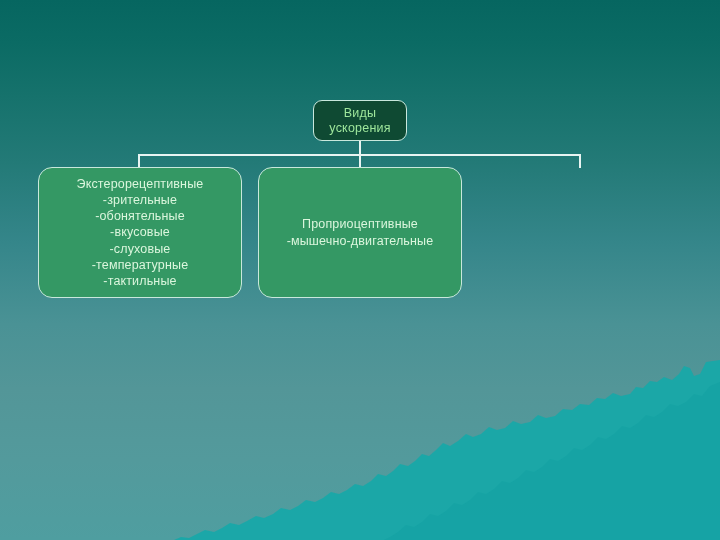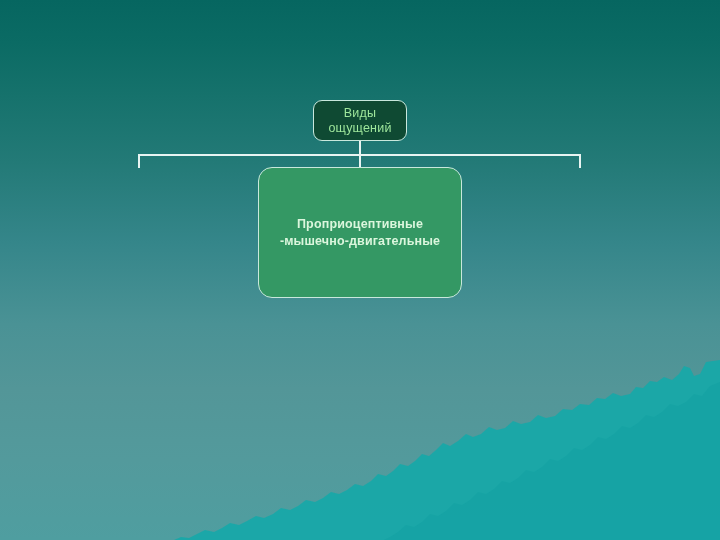--- a/index.html
+++ b/index.html
@@ -86,21 +86,20 @@
     left: 38px;
     top: 167px;
     width: 204px;
     height: 131px;
   }
   #node-proprio {
     left: 258px;
     top: 167px;
     width: 204px;
     height: 131px;
-    font-weight: bold;
   }
   #node-intero {
     left: 477px;
     top: 167px;
     width: 207px;
     height: 131px;
   }
 </style>
 </head>
 <body>
@@ -131,23 +130,32 @@
   <div class="conn conn-h" style="left:138px; top:154px; width:443px;"></div>
 
   <div class="conn conn-v" style="left:138px; top:154px; height:14px;"></div>
 
   <div class="conn conn-v" style="left:359px; top:154px; height:14px;"></div>
 
   <div class="conn conn-v" style="left:579px; top:154px; height:14px;"></div>
 
   <div class="node" id="title-node">
     <span class="txt" style="white-space:pre-line;">Виды
-ощущений</span>
+ускорения</span>
   </div>
 
+  <div class="node branch" id="node-extero">
+    <span class="txt">Экстерорецептивные
+-зрительные
+-обонятельные
+-вкусовые
+-слуховые
+-температурные
+-тактильные</span>
+  </div>
 
   <div class="node branch" id="node-proprio">
     <span class="txt">Проприоцептивные
 -мышечно-двигательные</span>
   </div>
 
 
 </div>
 
 </body></html>

